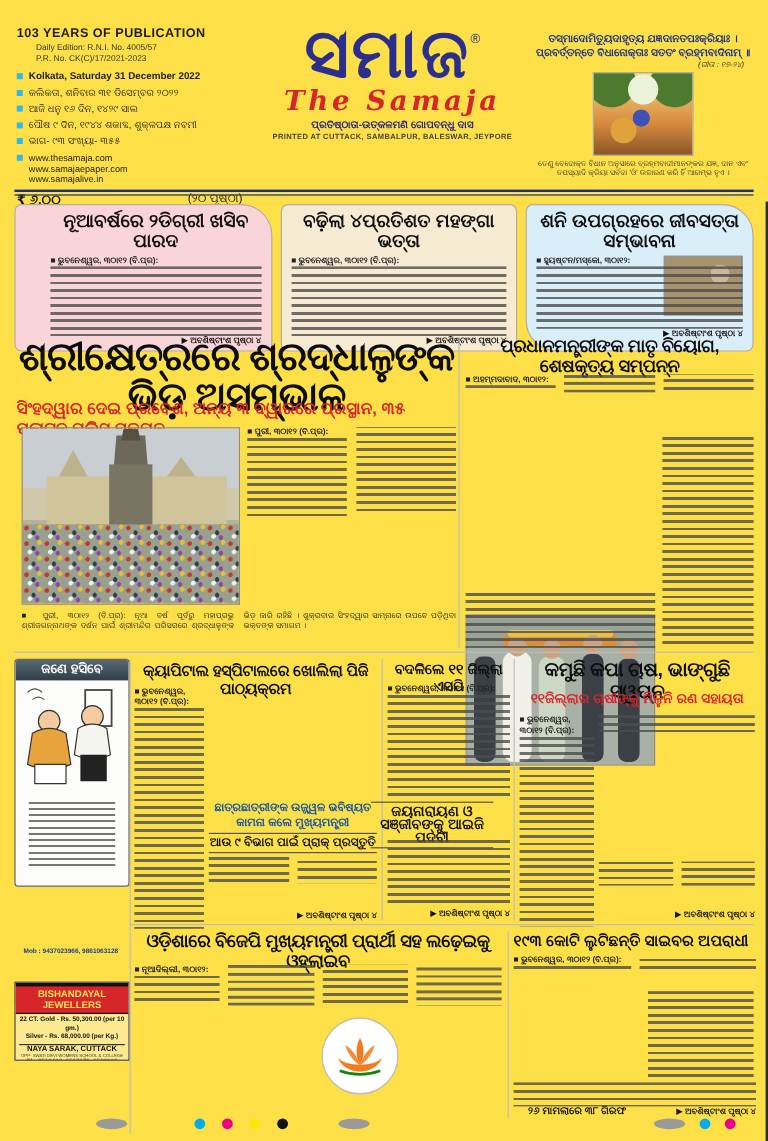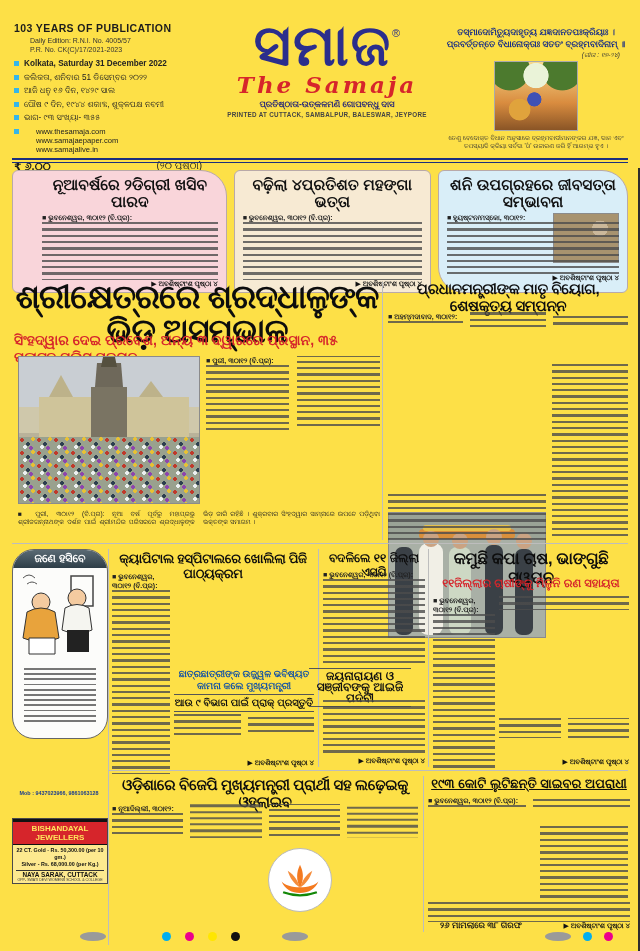--- a/index.html
+++ b/index.html
@@ -66,37 +66,37 @@
     <div class="banner">103 YEARS OF PUBLICATION</div>
     <div class="hdr-sm" style="margin-left:16px;margin-top:2px;">Daily Edition: R.N.I. No. 4005/57</div>
     <div class="hdr-sm" style="margin-left:16px;">P.R. No. CK(C)/17/2021-2023</div>
     <div style="margin-top:5px;">
       <div class="bul">
           <span class="sq"></span>
           <span class="tx b">Kolkata, Saturday 31 December 2022</span>
         </div>
       <div class="bul">
           <span class="sq"></span>
-          <span class="tx">କଲିକତା, ଶନିବାର 51 ଡିସେମ୍ବର ୨୦୨୨</span>
+          <span class="tx">କଲିକତା, ଶନିବାର ୩୧ ଡିସେମ୍ବର ୨୦୨୨</span>
         </div>
       <div class="bul">
           <span class="sq"></span>
           <span class="tx">ଆଜି ଧନୁ ୧୬ ଦିନ, ୧୪୨୯ ସାଲ</span>
         </div>
       <div class="bul">
           <span class="sq"></span>
           <span class="tx">ପୌଷ ୯ ଦିନ, ୧୯୪୪ ଶକାବ୍ଦ, ଶୁକ୍ଳପକ୍ଷ ନବମୀ</span>
         </div>
       <div class="bul">
           <span class="sq"></span>
           <span class="tx">ଭାଗ- ୯୩ ସଂଖ୍ୟା- ୩୫୫</span>
         </div>
       <div class="bul">
           <span class="sq"></span>
-        <span class="tx" style="font-size:7.6px;line-height:9px;margin-left:12px;">
+        <span class="tx" style="font-size:7.6px;line-height:9px;">
           <span>www.thesamaja.com</span><br>
           <span>www.samajaepaper.com</span><br>
           <span>www.samajalive.in</span>
         </span>
       </div>
     </div>
     <div style="display:flex;justify-content:space-between;margin-top:6px;width:188px;">
       <span style="font-size:11px;font-weight:bold;">₹ ୬.୦୦</span>
       <span style="font-size:10px;">(୨୦ ପୃଷ୍ଠା)</span>
     </div>
@@ -211,21 +211,21 @@
       <circle cx="135" cy="28" r="8" fill="#caa383"></circle>
     </svg>
   </div>
   <div class="abs" style="left:552px;top:364px;width:76px;">
     <div class="fl" style="height:176px;"></div>
   </div>
   <div class="abs fl" style="left:388px;top:494px;width:158px;height:46px;"></div>
 
   <div class="abs hline" style="left:12px;top:543px;width:616px;"></div>
 
-  <div class="abs cartoon" style="left:12px;top:549px;width:94px;height:188px;border-radius:22px;">
+  <div class="abs cartoon" style="left:12px;top:549px;width:94px;height:188px;">
     <div class="bar">ଜଣେ ହସିବେ</div>
     <svg width="92" height="94" viewBox="0 0 92 94">
       <path d="M10 10 q6 -6 12 0 M14 16 q5 -4 10 0" stroke="#555" fill="none" stroke-width="1"></path>
       <rect x="58" y="8" width="22" height="30" fill="none" stroke="#444" stroke-width="1.5"></rect>
       <circle cx="28" cy="34" r="9" fill="#f4cba0" stroke="#333"></circle>
       <path d="M14 44 q14 -8 28 0 l4 26 q-18 8 -36 0 Z" fill="#e8a33c" stroke="#333"></path>
       <path d="M16 70 h26 v16 h-26 Z" fill="#fff" stroke="#333"></path>
       <circle cx="64" cy="30" r="9" fill="#f4cba0" stroke="#333"></circle>
       <path d="M52 40 q12 -7 24 0 l3 22 q-15 7 -30 0 Z" fill="#f5f5f0" stroke="#333"></path>
       <path d="M54 62 h22 v22 h-22 Z" fill="#222"></path>
@@ -310,21 +310,21 @@
       <path d="M30 10 C25 20 25 30 30 40 C35 30 35 20 30 10" fill="#f47a20"></path>
       <path d="M14 18 C17 28 22 35 30 40 C27 31 23 24 14 18" fill="#f58c3a"></path>
       <path d="M46 18 C43 28 38 35 30 40 C33 31 37 24 46 18" fill="#f58c3a"></path>
       <path d="M6 32 C14 42 46 42 54 32 C46 52 14 52 6 32" fill="#f47a20"></path>
       <path d="M8 46 q22 8 44 0" stroke="#138808" stroke-width="3" fill="none"></path>
     </svg>
   </div>
 
   <div class="abs vline" style="left:423px;top:776px;height:156px;"></div>
 
-  <div class="abs h-md" style="left:428px;top:776px;width:202px;font-size:13px;line-height:15px;text-align:center;text-decoration:underline;">୧୯୩ କୋଟି ଲୁଟିଛନ୍ତି ସାଇବର ଅପରାଧୀ</div>
+  <div class="abs h-md" style="left:428px;top:776px;width:202px;font-size:13px;line-height:15px;text-align:left;">୧୯୩ କୋଟି ଲୁଟିଛନ୍ତି ସାଇବର ଅପରାଧୀ</div>
   <div class="abs" style="left:428px;top:796px;width:202px;height:28px;column-count:2;column-gap:7px;">
     <div>
       <div class="dateline">■ ଭୁବନେଶ୍ୱର, ୩୦ା୧୨ (ବି.ପ୍ର):</div>
       <div class="fl" style="height:16px;"></div>
     </div>
   </div>
 
   <div class="abs" style="left:428px;top:888px;width:106px;font-size:8.5px;font-weight:bold;text-align:center;color:#111;margin-top:32px;">୨୬ ମାମଲାରେ ୩୮ ଗିରଫ</div>
   <div class="abs fl" style="left:540px;top:826px;width:88px;height:72px;"></div>
   <div class="abs fl" style="left:428px;top:902px;width:202px;height:20px;"></div>

